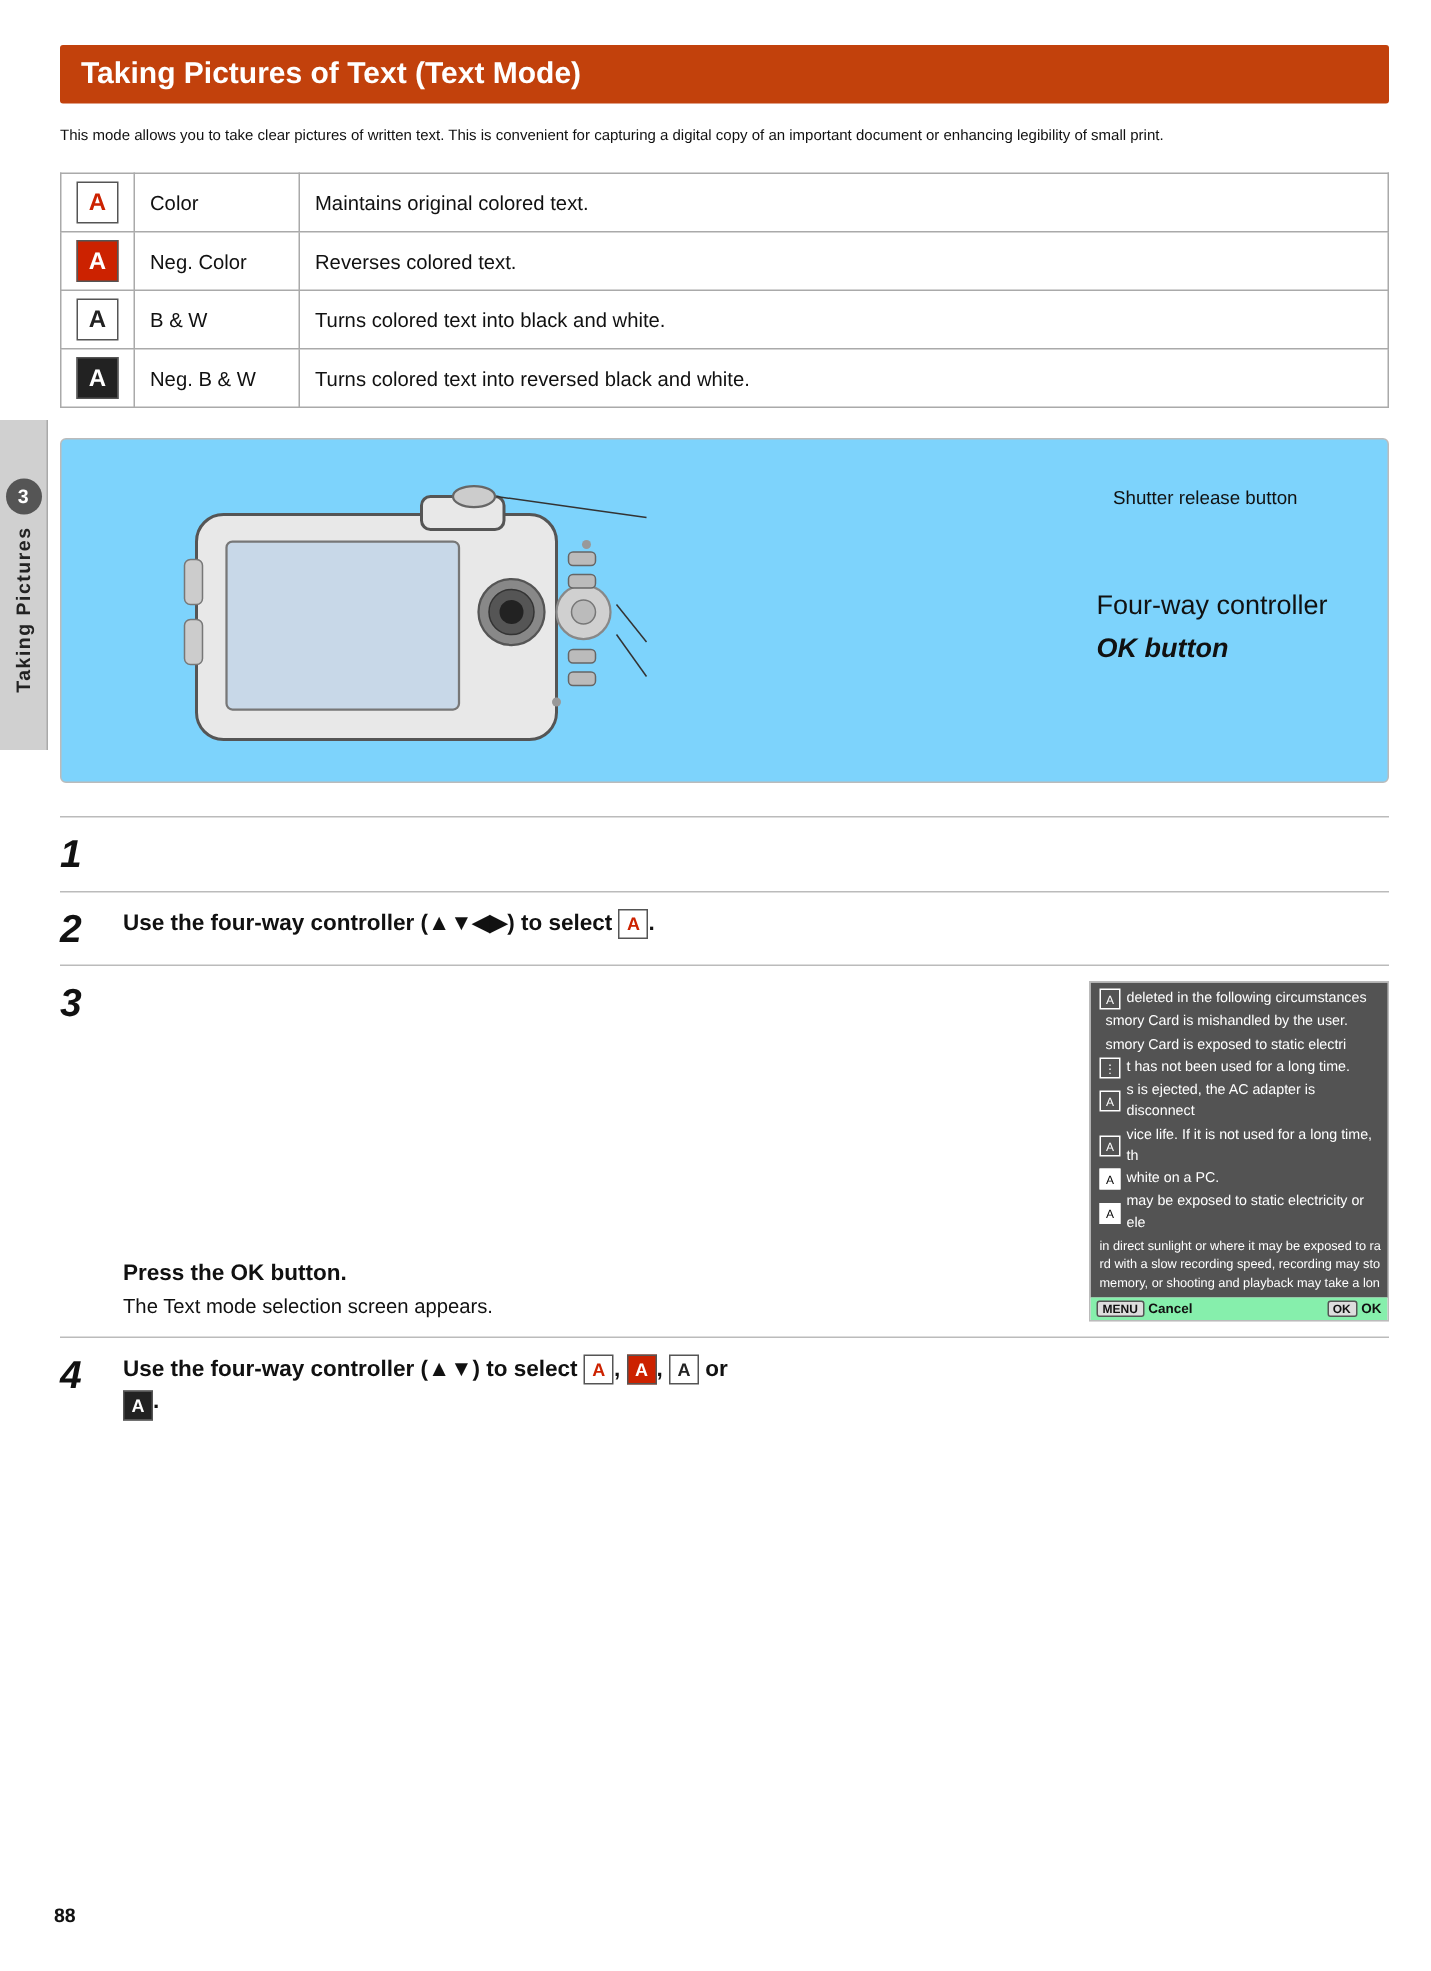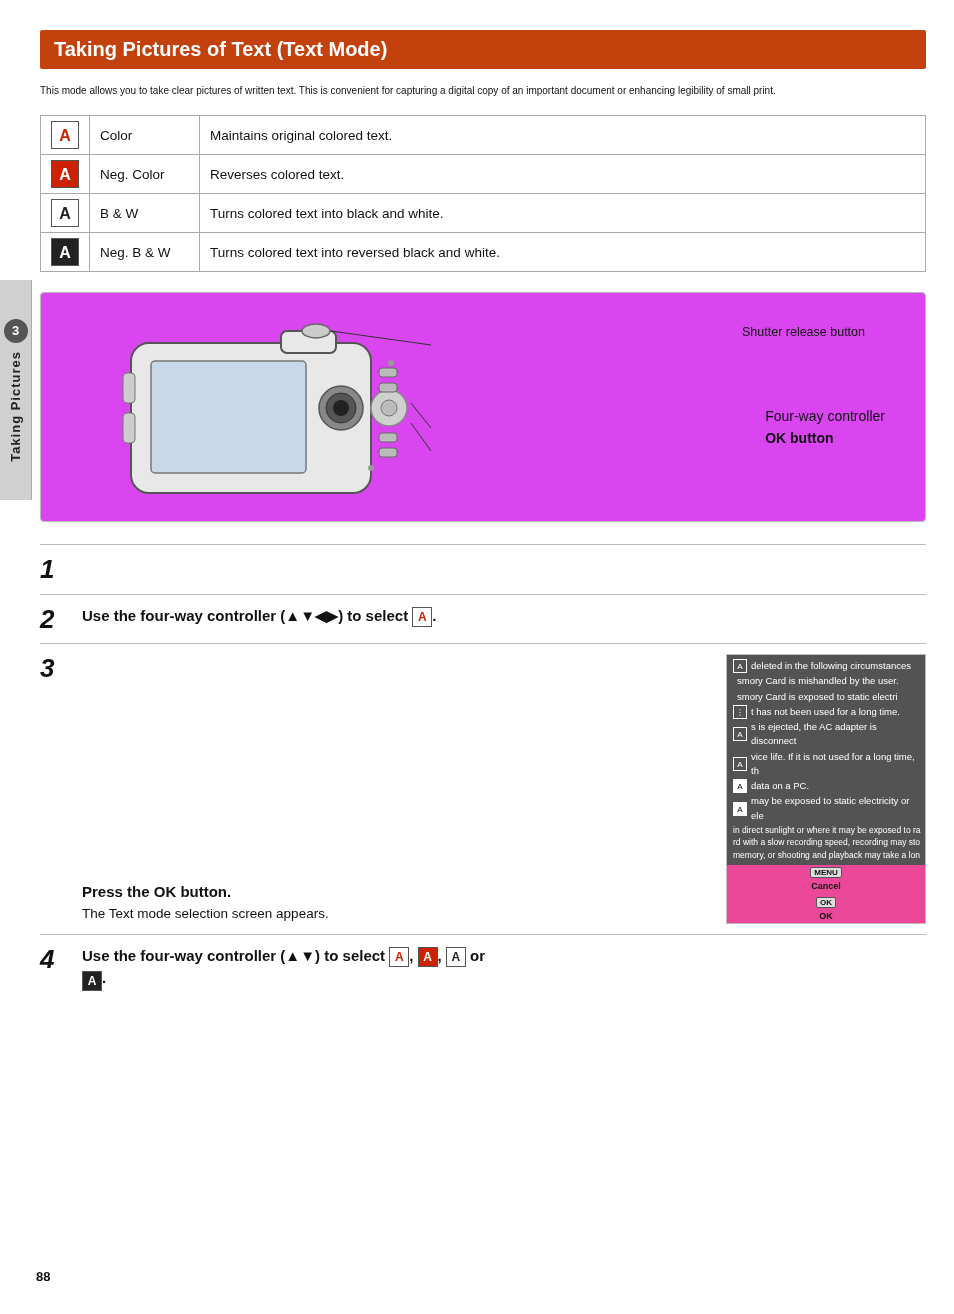--- a/index.html
+++ b/index.html
@@ -129,21 +129,21 @@
     .text-icon.neg-bw { color: white; background: #222; }
 
     
     .camera-box {
       border: 1.5px solid #bbb;
       border-radius: 4px;
       padding: 16px;
       margin-bottom: 22px;
       position: relative;
       height: 230px;
-      background: #d946ef;
+      background: #7dd3fc;
     }
 
     .camera-img {
       position: absolute;
       left: 60px;
       top: 20px;
       width: 320px;
       height: 190px;
     }
 
@@ -157,27 +157,28 @@
       position: absolute;
       right: 60px;
       top: 30px;
       font-size: 12.5px;
       line-height: 1.5;
     }
 
     .fourway-label {
       position: absolute;
       right: 40px;
-      top: 112px;
-      font-size: 14px;
+      top: 96px;
+      font-size: 18px;
       line-height: 1.6;
     }
 
     .ok-bold {
       font-weight: bold;
+      font-style: italic;
     }
 
     
     .camera-box svg.lines {
       position: absolute;
       left: 0; top: 0;
       width: 100%; height: 100%;
       pointer-events: none;
     }
 
@@ -273,28 +274,27 @@
       border: 1px solid #fff;
       text-align: center;
       line-height: 14px;
       font-size: 8px;
       color: white;
       flex-shrink: 0;
     }
     .overlay-icon.neg { background: white; color: black; }
 
     .overlay-bottom-bar {
-      background: #ec4899;
+      background: #86efac;
       color: #111;
       font-size: 9px;
       padding: 2px 4px;
       display: flex;
       align-items: center;
       gap: 3px;
-      flex-direction: column;
     }
 
     .ok-btn-small {
       display: inline-block;
       border: 1px solid #555;
       border-radius: 2px;
       padding: 0 3px;
       font-size: 8px;
       font-weight: bold;
       background: #ddd;
@@ -481,21 +481,21 @@
               <div class="overlay-row">
                 <span class="overlay-icon">A</span>
                 <span>s is ejected, the AC adapter is disconnect</span>
               </div>
               <div class="overlay-row">
                 <span class="overlay-icon">A</span>
                 <span>vice life. If it is not used for a long time, th</span>
               </div>
               <div class="overlay-row">
                 <span class="overlay-icon neg">A</span>
-                <span>data on a PC.</span>
+                <span>white on a PC.</span>
               </div>
               <div class="overlay-row">
                 <span class="overlay-icon neg">A</span>
                 <span>may be exposed to static electricity or ele</span>
               </div>
               <div style="font-size:8.5px;line-height:1.45;">
                 in direct sunlight or where it may be exposed to ra<br>
                 rd with a slow recording speed, recording may sto<br>
                 memory, or shooting and playback may take a lon<br>
               </div>

